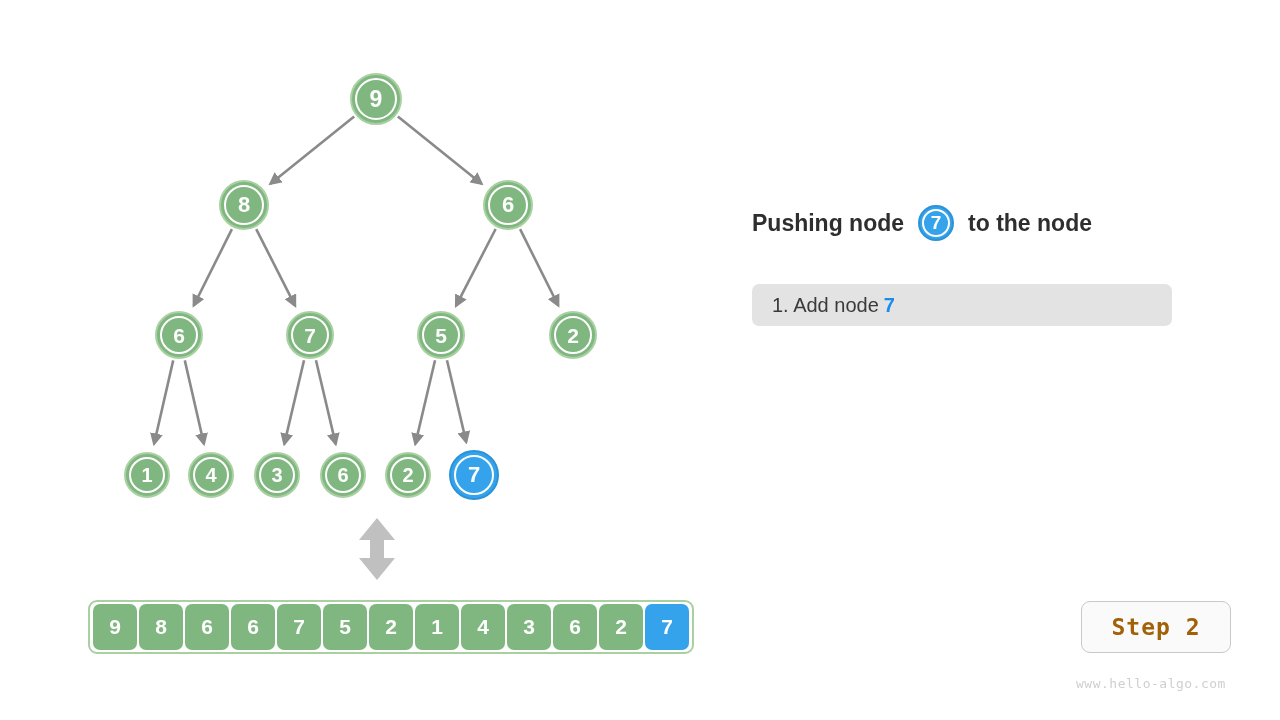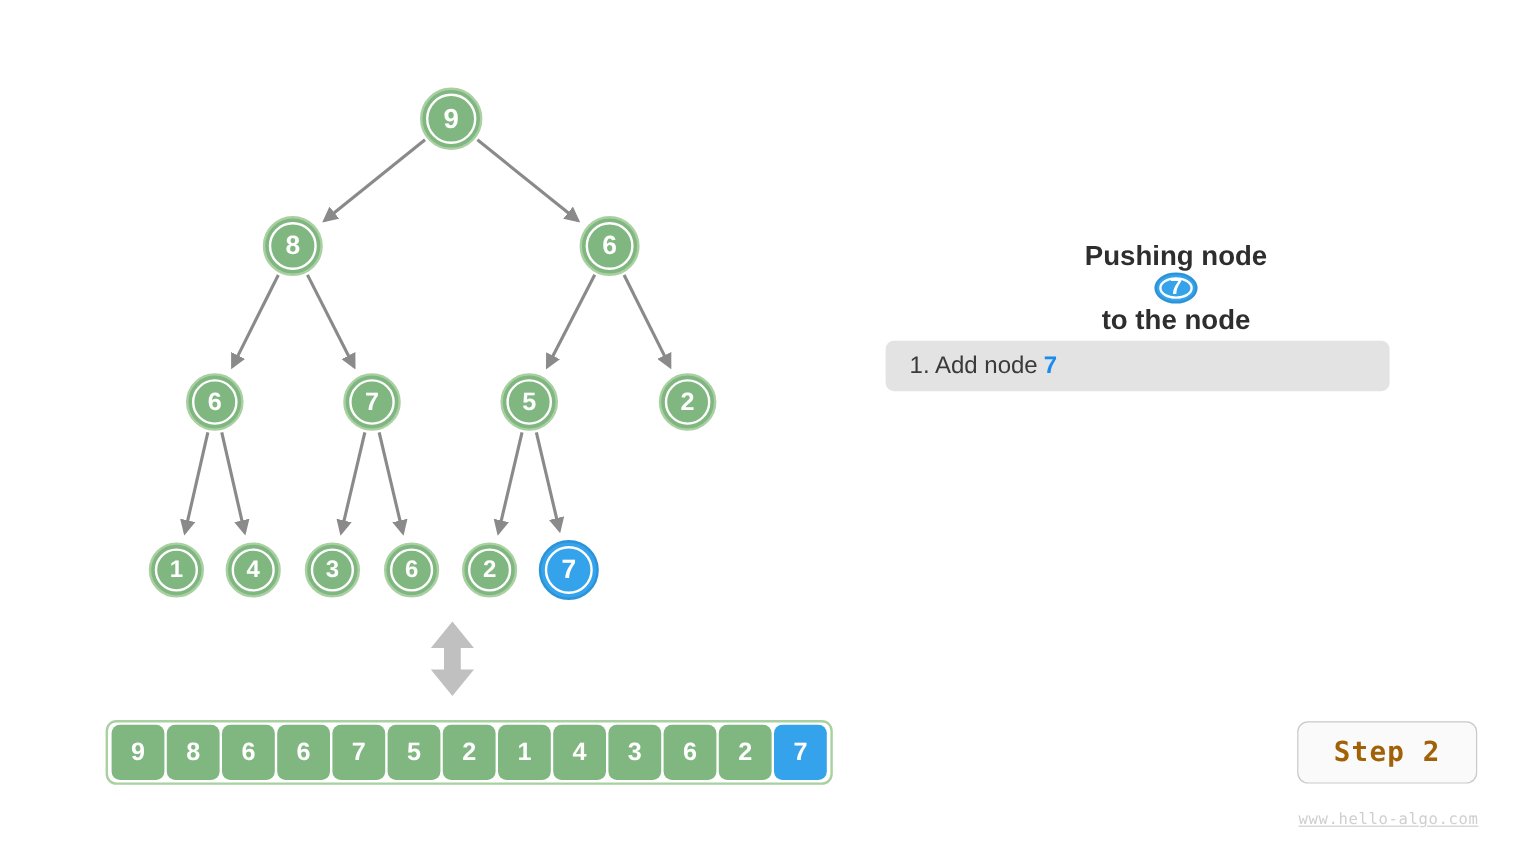--- a/index.html
+++ b/index.html
@@ -110,21 +110,20 @@
   }
   #headline {
     display: flex;
     align-items: center;
     font-size: 23px;
     font-weight: bold;
     color: #2e2e2e;
     height: 46px;
     padding-left: 14px;
     white-space: nowrap;
-    flex-direction: column;
   }
   #headline .hl-badge {
     width: 36px;
     height: 36px;
     border-radius: 50%;
     background: #35a3eb;
     border: 2px solid #2b93d8;
     position: relative;
     display: inline-flex;
     align-items: center;
@@ -148,20 +147,21 @@
     border-radius: 7px;
     height: 42px;
     display: flex;
     align-items: center;
     padding: 16px 20px;
     font-size: 20px;
     color: #3a3a3a;
     white-space: nowrap;
     width: 420px;
     box-sizing: border-box;
+    margin-left: 14px;
   }
   #step-desc .accent {
     color: #1a8bef;
     font-weight: bold;
     margin: 0 5px;
   }
 
   
   #step-badge {
     position: absolute;
@@ -180,26 +180,25 @@
     font-weight: bold;
     color: #a16207;
     letter-spacing: 1px;
     box-sizing: border-box;
   }
   #watermark {
     position: absolute;
     left: 1070px;
     top: 676px;
     width: 162px;
-    text-align: right;
+    text-align: center;
     font-family: "DejaVu Sans Mono", monospace;
     font-size: 13px;
     color: #cfcfcf;
     letter-spacing: 0.5px;
-    text-decoration: underline;
   }
 </style>
 </head>
 <body>
 
 <div class="stage">
 
   <svg id="tree-svg" viewBox="0 0 660 520">
     <defs>
       <marker id="ah" viewBox="0 0 10 10" refX="8" refY="5" markerWidth="5" markerHeight="5" orient="auto-start-reverse">

